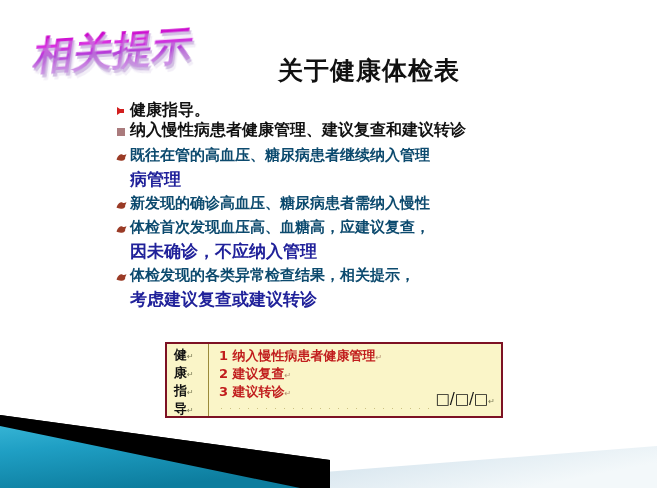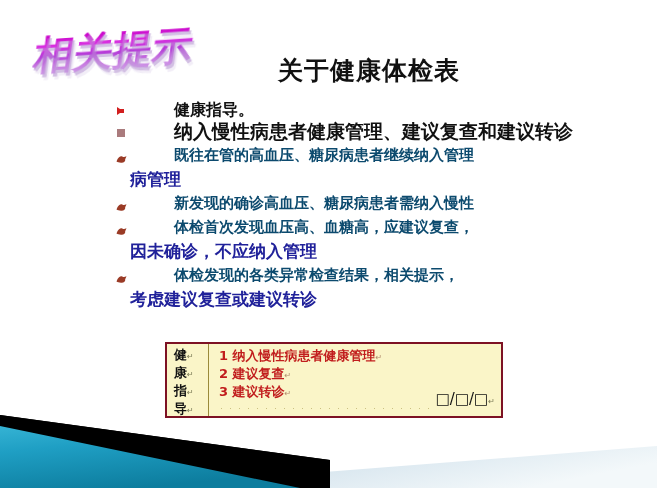--- a/index.html
+++ b/index.html
@@ -76,23 +76,22 @@
 
   
   #bodylist {
     position: absolute;
     left: 116px;
     top: 100px;
     width: 470px;
   }
   .bline {
     display: flex;
-    align-items: flex-end;
-    white-space: nowrap;
-    gap: 44px;
+    align-items: center;
+    white-space: nowrap;
   }
   .bmark {
     flex: 0 0 auto;
     width: 13px;
     height: 19px;
     position: relative;
     margin-right: 1px;
   }
   .btext {
     flex: 0 0 auto;
@@ -115,21 +114,21 @@
   .mark-arrow::before {
     content: "";
     position: absolute;
     left: -5px; top: -2px;
     width: 6px; height: 4px;
     background: #d21f1f;
   }
 
   
   .lv2 { margin-bottom: 1px; }
-  .lv2 .btext { font-size: 19px; color: #111111; line-height: 21px; }
+  .lv2 .btext { font-size: 16px; color: #111111; line-height: 21px; font-family: Liberation Mono, monospace; }
   .mark-square {
     position: absolute;
     left: 1px; top: 6px;
     width: 8px; height: 8px;
     background: #8d4f52;
     opacity: .75;
   }
 
   
   .lv3 { margin-bottom: 0px; }

